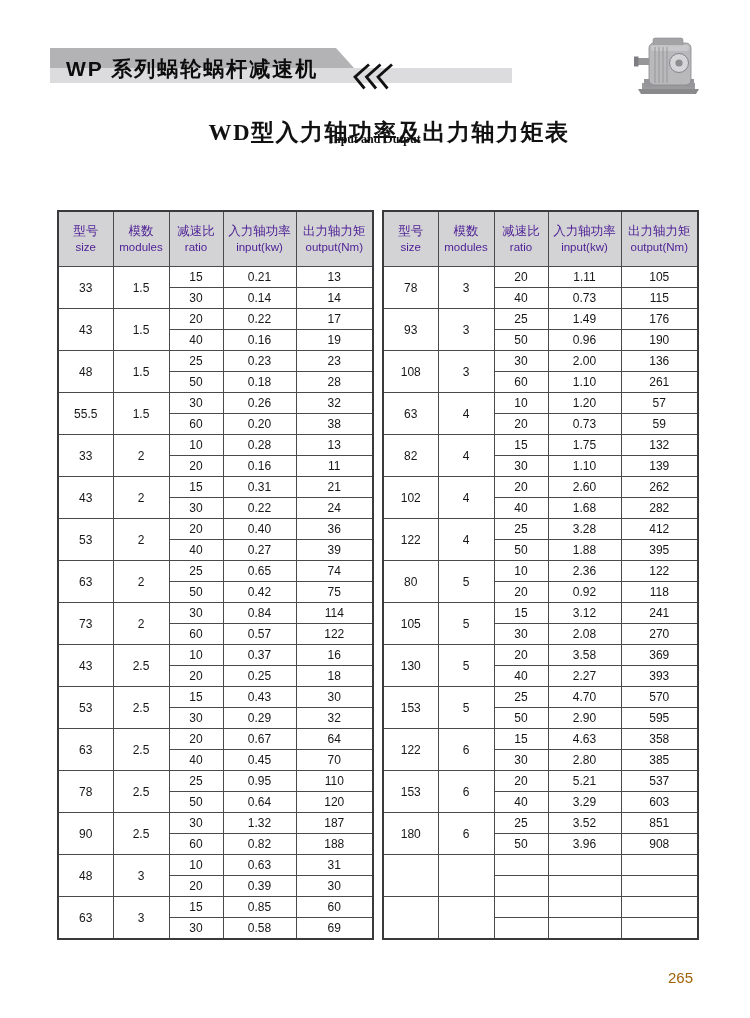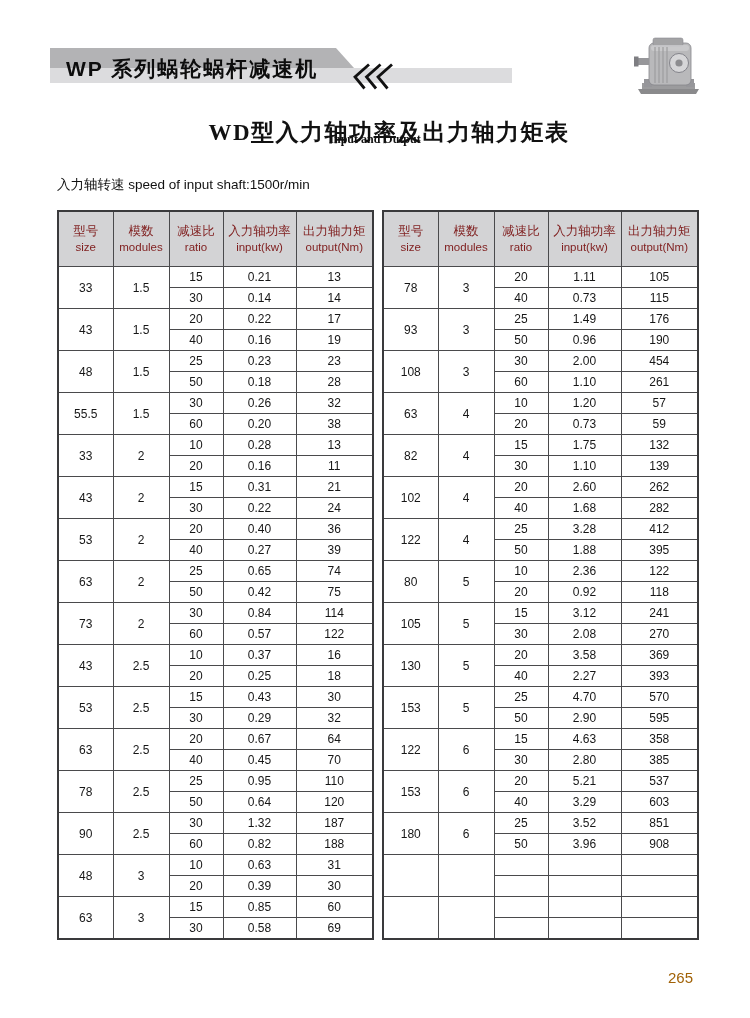--- a/index.html
+++ b/index.html
@@ -27,21 +27,21 @@
     font-size:12px; font-weight:bold; color:#111;
   }
   .speed-note { position:absolute; left:57px; top:176px; font-size:13.5px; color:#111; }
 
   .tables { position:absolute; left:57px; top:210px; display:flex; gap:8px; }
   table {
     border-collapse:collapse; table-layout:fixed; width:315px;
     border:2px solid #3a3a3c; background:#fff;
   }
   th, td { border:1px solid #4a4a4c; text-align:center; vertical-align:middle; padding:0; overflow:hidden; }
-  th { background:#d3d3d5; font-weight:normal; height:54px; color:#7f1d1d; }
+  th { background:#d3d3d5; font-weight:normal; height:54px; color:#4c1d95; }
   th .cn { font-size:12.5px; line-height:15px; }
   th .en { font-size:11.5px; line-height:14px; margin-top:1px; }
   td { height:20px; font-size:12px; color:#161616; }
 
   .page-number { position:absolute; right:57px; top:969px; font-size:15px; color:#a16207; }
 </style>
 </head>
 <body>
 
 <div class="page">
@@ -68,21 +68,20 @@
     <rect x="21" y="14" width="38" height="6" rx="3" fill="#cdcdcf" opacity="0.8"></rect>
     <path d="M25 16 V52 M29 16 V52 M33 16 V52 M37 16 V52" stroke="#9d9d9f" stroke-width="1.2" fill="none"></path>
     <circle cx="49" cy="32" r="9.5" fill="#d6d6d8" stroke="#83838a" stroke-width="1"></circle>
     <circle cx="49" cy="32" r="3.6" fill="#8d8d90"></circle>
     <rect x="7" y="27" width="12" height="7" fill="#97979a"></rect>
     <rect x="4" y="25.5" width="4.5" height="10" fill="#7e7e82"></rect>
   </svg>
 
   <h1 class="title">WD型入力轴功率及出力轴力矩表</h1>
   <div class="subtitle">Input and Output</div>
-  <div class="speed-note">入力轴转速  speed of input shaft:1500r/min</div>
 
   <div class="tables">
     <table>
       <colgroup>
         <col style="width:55px">
           <col style="width:56px">
           <col style="width:54px">
         <col style="width:73px">
           <col style="width:77px">
       </colgroup>
@@ -360,21 +359,21 @@
           <tr>
             <td>50</td>
             <td>0.96</td>
             <td>190</td>
           </tr>
           <tr>
             <td rowspan="2">108</td>
             <td rowspan="2">3</td>
             <td>30</td>
             <td>2.00</td>
-            <td>454</td>
+            <td>136</td>
           </tr>
           <tr>
             <td>60</td>
             <td>1.10</td>
             <td>261</td>
           </tr>
           <tr>
             <td rowspan="2">63</td>
             <td rowspan="2">4</td>
             <td>10</td>

